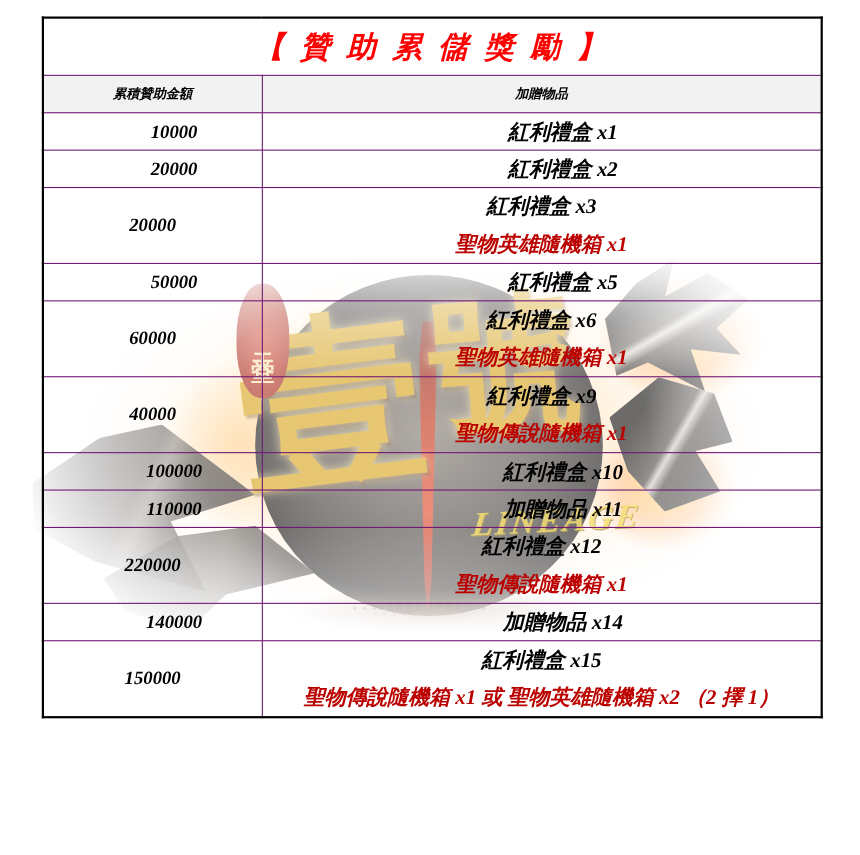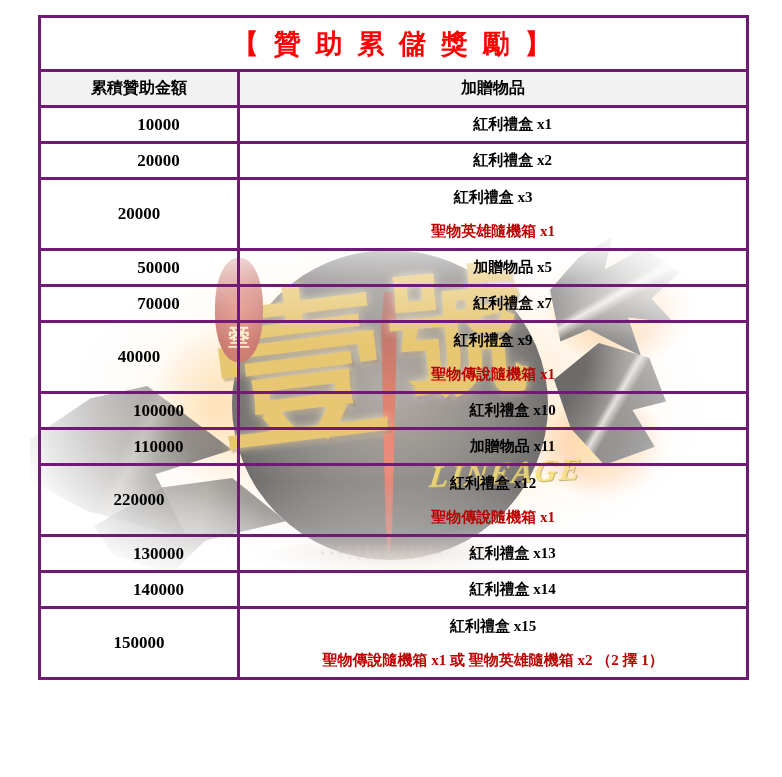--- a/index.html
+++ b/index.html
@@ -59,29 +59,29 @@
   .fade-v{left:0;top:0;width:782px;height:777px;
     background:linear-gradient(to bottom,
       rgba(255,255,255,1) 0%,rgba(255,255,255,.9) 30%,rgba(255,255,255,.6) 36%,
       rgba(255,255,255,.38) 44%,rgba(255,255,255,.38) 62%,rgba(255,255,255,.6) 70%,
       rgba(255,255,255,.95) 75%,rgba(255,255,255,1) 100%);}
   .fade-r{left:0;top:0;width:782px;height:777px;
     background:radial-gradient(ellipse 48% 33% at 49% 51%,rgba(255,255,255,0) 55%,rgba(255,255,255,.7) 86%,rgba(255,255,255,1) 100%);}
   
   table.reward{position:absolute;left:38px;top:15px;width:708px;z-index:1;
     border-collapse:collapse;table-layout:fixed;background:transparent;}
-  table.reward td,table.reward th{border:3px solid #701a75;padding:0;text-align:center;vertical-align:middle;}
+  table.reward td,table.reward th{border:1px solid #701a75;padding:0;text-align:center;vertical-align:middle;font-style:italic;}
   table.reward{border:2px solid #000;}
   td.title-cell{height:51px;font-size:27px;font-weight:bold;letter-spacing:4px;
     color:var(--title_red,#ff0000);background:#ffffff;}
-  th.col-h{height:33px;font-size:16px;font-weight:bold;color:#000;background:var(--header_bg,#f2f2f2);}
+  th.col-h{height:33px;font-size:12px;font-weight:bold;color:#000;background:var(--header_bg,#f2f2f2);}
   tr.single td{height:33px;padding-left:39px;}
   tr.double td{height:68px;}
   td.amount{font-size:17px;font-weight:bold;color:#000;}
-  td.item-cell{font-size:15px;font-weight:bold;color:#000;margin-top:46px;}
+  td.item-cell{font-size:19px;font-weight:bold;color:#000;margin-top:46px;}
   td.item-cell .cellwrap{display:flex;flex-direction:column;justify-content:space-around;
     align-items:center;height:100%;}
   .bonus-line{color:var(--bonus_red,#bb0000);}
 </style>
 </head>
 <body>
 
 <div class="watermark">
   <div class="glow-main"></div>
   <div class="glow-core"></div>
@@ -140,30 +140,31 @@
           <div class="cellwrap">
         <div>紅利禮盒 x3</div>
         <div class="bonus-line">聖物英雄隨機箱 x1</div>
       </div>
         </td>
     </tr>
     <tr class="single">
       <td class="amount">50000</td>
       <td class="item-cell">
           <div class="cellwrap">
-            <div>加贈物品 x5</div>
-          </div>
-        </td>
-    </tr>
-    <tr class="single">
-      <td class="amount">70000</td>
-      <td class="item-cell">
-          <div class="cellwrap">
-            <div>紅利禮盒 x7</div>
-          </div>
+            <div>紅利禮盒 x5</div>
+          </div>
+        </td>
+    </tr>
+    <tr class="double">
+      <td class="amount">60000</td>
+      <td class="item-cell">
+          <div class="cellwrap">
+        <div>紅利禮盒 x6</div>
+        <div class="bonus-line">聖物英雄隨機箱 x1</div>
+      </div>
         </td>
     </tr>
     <tr class="double">
       <td class="amount">40000</td>
       <td class="item-cell">
           <div class="cellwrap">
         <div>紅利禮盒 x9</div>
         <div class="bonus-line">聖物傳說隨機箱 x1</div>
       </div>
         </td>
@@ -187,32 +188,24 @@
     <tr class="double">
       <td class="amount">220000</td>
       <td class="item-cell">
           <div class="cellwrap">
         <div>紅利禮盒 x12</div>
         <div class="bonus-line">聖物傳說隨機箱 x1</div>
       </div>
         </td>
     </tr>
     <tr class="single">
-      <td class="amount">130000</td>
-      <td class="item-cell">
-          <div class="cellwrap">
-            <div>紅利禮盒 x13</div>
-          </div>
-        </td>
-    </tr>
-    <tr class="single">
       <td class="amount">140000</td>
       <td class="item-cell">
           <div class="cellwrap">
-            <div>紅利禮盒 x14</div>
+            <div>加贈物品 x14</div>
           </div>
         </td>
     </tr>
     <tr class="double">
       <td class="amount">150000</td>
       <td class="item-cell">
           <div class="cellwrap">
         <div>紅利禮盒 x15</div>
         <div class="bonus-line">聖物傳說隨機箱 x1 或 聖物英雄隨機箱 x2 （2 擇 1）</div>
       </div>

